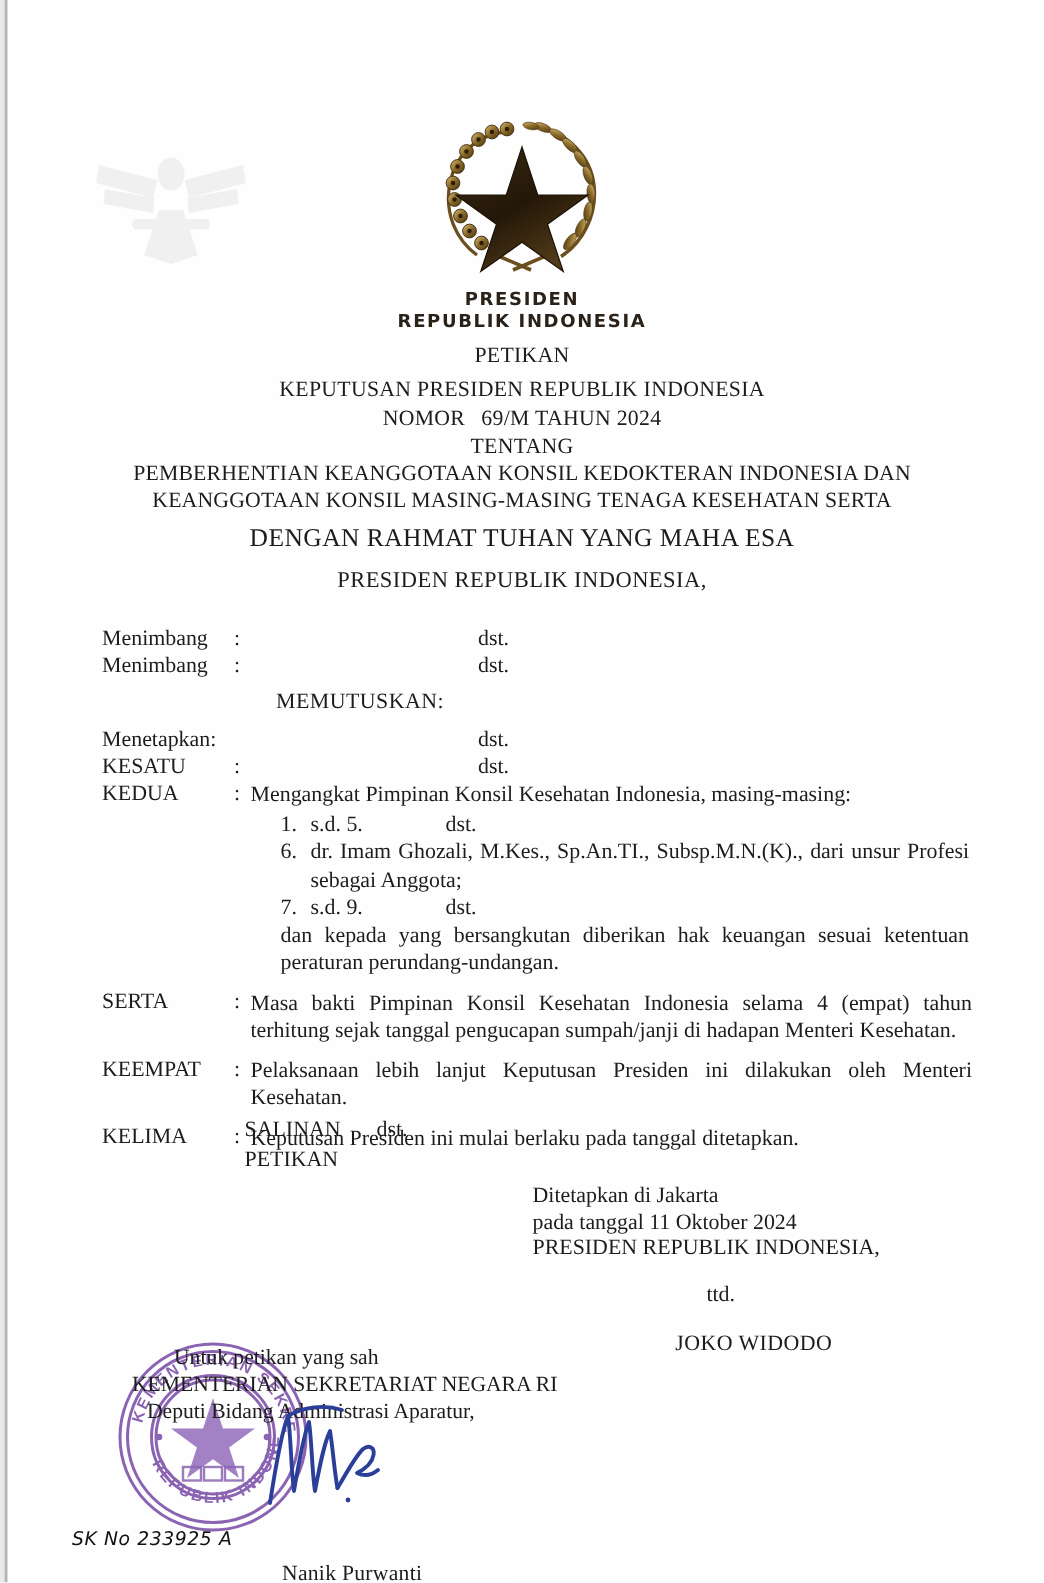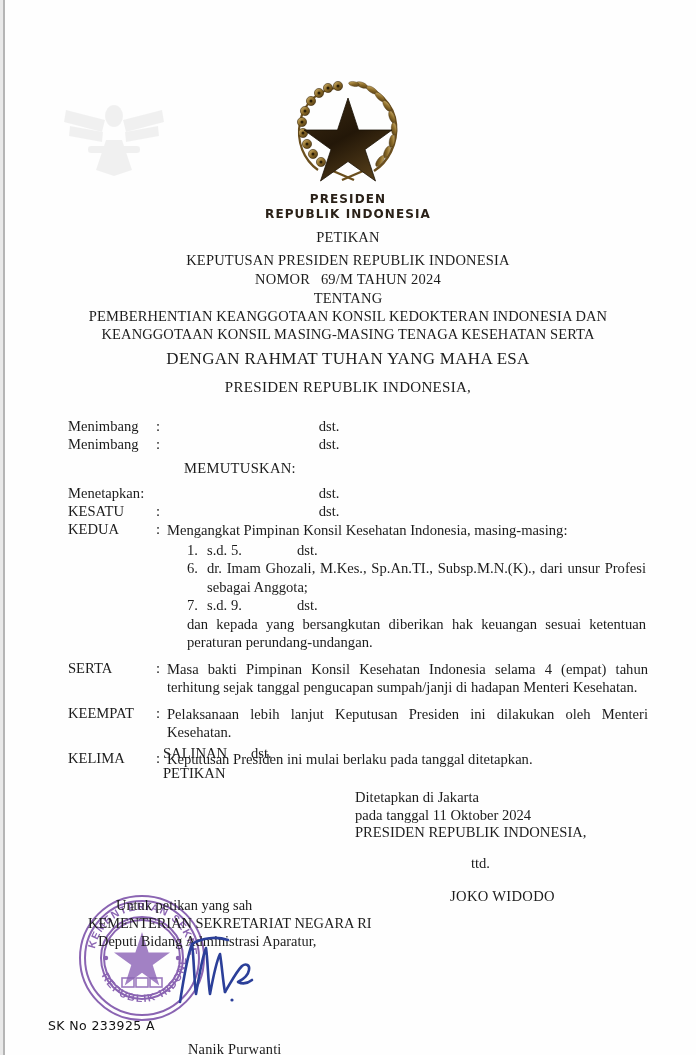--- a/index.html
+++ b/index.html
@@ -212,20 +212,21 @@
   }
 
   .sk {
     position: absolute;
     left: 48px;
     top: 1018px;
     font-family: "DejaVu Sans", "Liberation Sans", sans-serif;
     font-size: 12.5px;
     letter-spacing: .4px;
     color: #111;
+    font-style: italic;
   }
 </style>
 </head>
 <body>
 
 <div class="page">
 
   <div class="edge-left2"></div>
   <div class="edge-left"></div>
 

